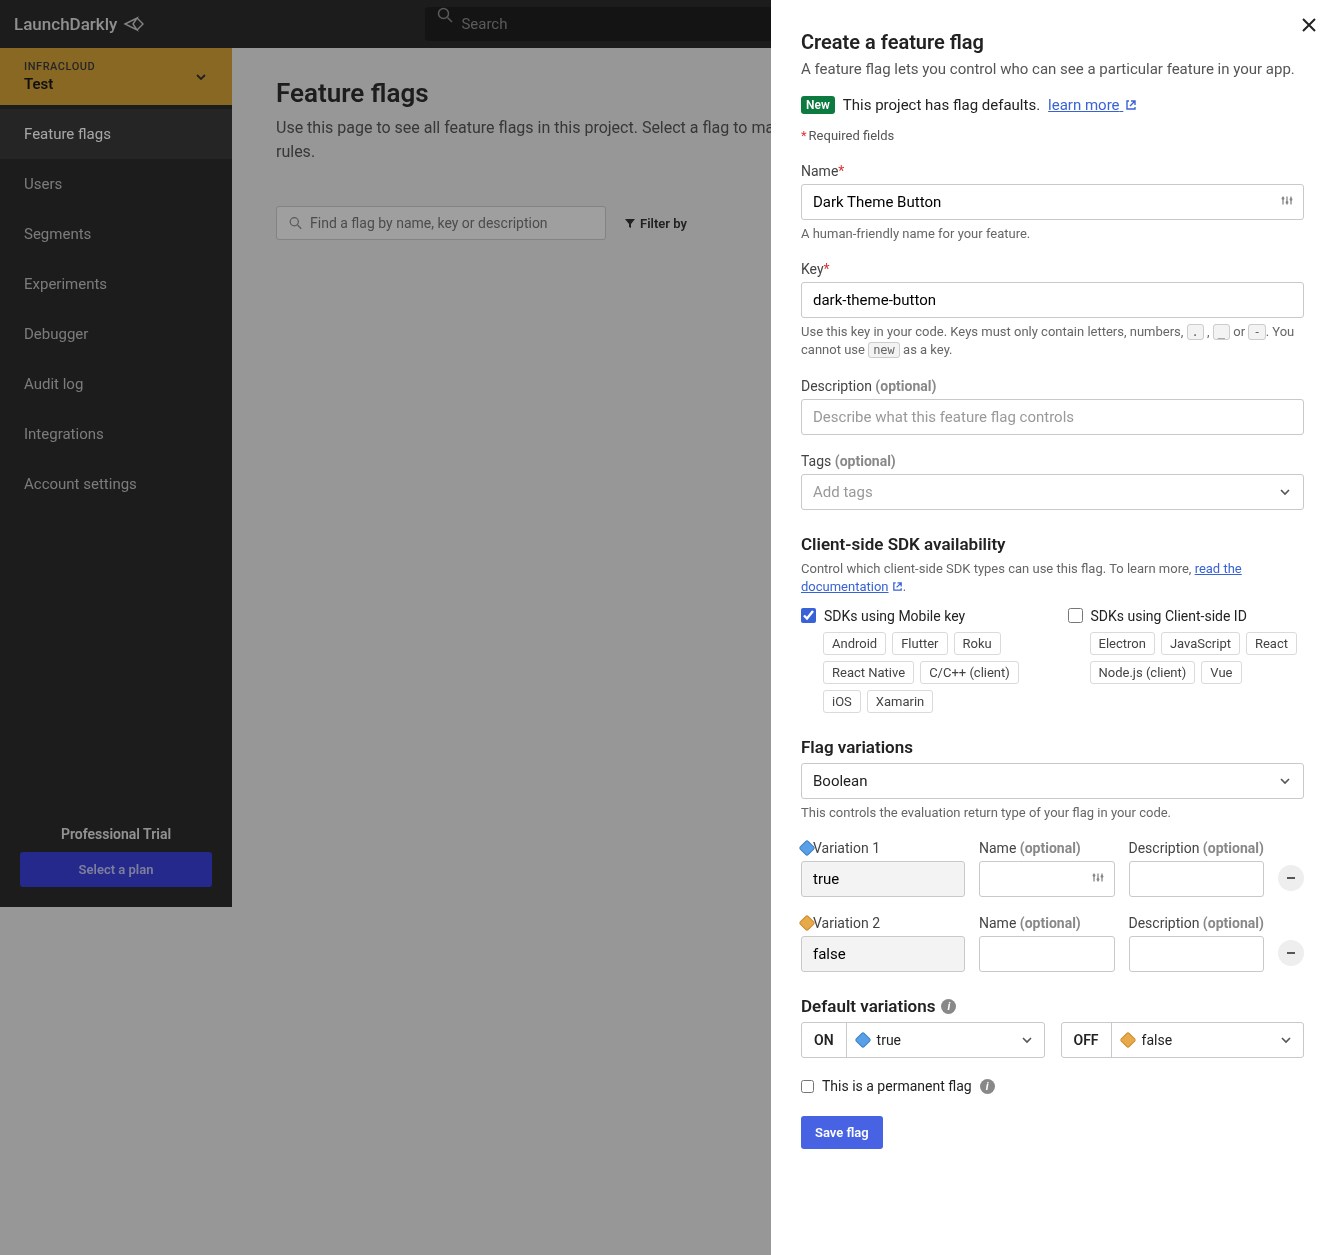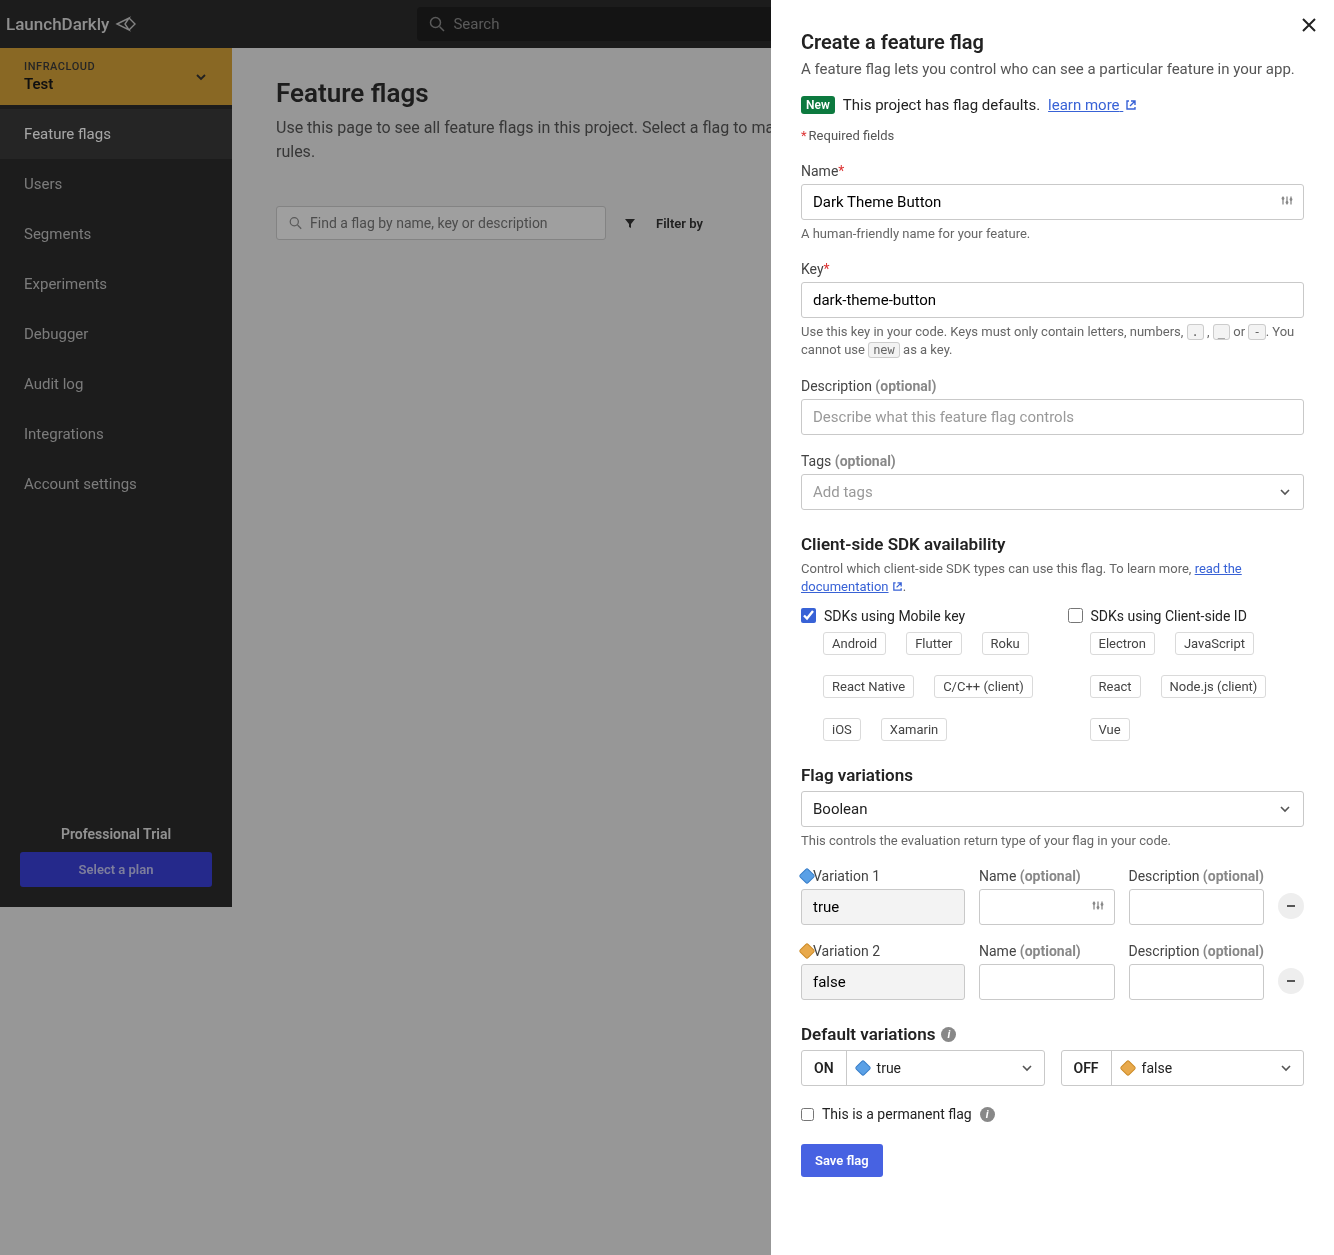--- a/index.html
+++ b/index.html
@@ -1,21 +1,21 @@
 <!DOCTYPE html>
 <html><head>
 <meta charset="utf-8">
 <style>
   * { box-sizing: border-box; margin: 0; padding: 0; font-family: -apple-system, BlinkMacSystemFont, "Segoe UI", Roboto, Helvetica, Arial, sans-serif; }
   body { width: 1334px; height: 1255px; background: #e8e8e8; overflow: hidden; position: relative; }
 
   
-  .topbar { position: absolute; top: 0; left: 0; right: 0; height: 48px; background: #2c2c2c; display: flex; align-items: center; padding: 0 6px; z-index: 1; }
+  .topbar { position: absolute; top: 0; left: 0; right: 0; height: 48px; background: #2c2c2c; display: flex; align-items: center; padding: 0 14px; z-index: 1; }
   .logo { display: flex; align-items: center; color: #dcdcdc; font-size: 17px; font-weight: 500; gap: 6px; }
-  .search-wrap { margin-left: 280px; flex: 0 0 480px; display: flex; align-items: center; background: #1f1f1f; border-radius: 4px; height: 34px; padding: 0 12px; gap: 8px; }
+  .search-wrap { margin-left: 280px; flex: 0 0 480px; display: flex; background: #1f1f1f; border-radius: 4px; height: 34px; padding: 0 12px; gap: 8px; }
   .search-wrap svg { flex-shrink: 0; }
   .search-input { background: transparent; border: none; outline: none; color: #ccc; font-size: 15px; width: 100%; }
   .search-input::placeholder { color: #8a8a8a; }
 
   
   .sidebar { position: absolute; top: 48px; left: 0; width: 232px; bottom: 348px; background: #2c2c2c; display: flex; flex-direction: column; z-index: 1; }
   .env-switcher { background: #d3a038; padding: 12px 24px; display: flex; justify-content: space-between; align-items: center; }
   .env-name-top { font-size: 11px; letter-spacing: 0.05em; color: #3a3a3a; font-weight: 500; }
   .env-name-main { font-size: 15px; font-weight: 600; color: #1a1a1a; margin-top: 2px; }
   .nav { flex: 1; padding-top: 4px; }
@@ -25,21 +25,21 @@
   .trial-label { color: #e0e0e0; font-size: 14px; font-weight: 600; margin-bottom: 10px; display: block;}
   .select-plan-btn { background: #3a3fd6; color: #c0c2f0; border: none; width: 100%; padding: 10px 0; border-radius: 3px; font-size: 13px; font-weight: 600; cursor: pointer; }
 
   
   .main { position: absolute; top: 48px; left: 232px; right: 0; padding: 30px 44px; }
   .main h1 { font-size: 26px; font-weight: 600; color: #2d2d2d; margin-bottom: 8px; }
   .main p.subtitle { color: #555; font-size: 16px; line-height: 1.5; max-width: 900px; }
   .filter-bar { margin-top: 42px; display: flex; align-items: center; gap: 18px;}
   .find-flag { flex: 0 0 330px; display:flex; align-items:center; gap:8px; border: 1px solid #c9c9c9; border-radius: 3px; background:#f4f4f4; padding: 8px 12px; }
   .find-flag input { border:none; background:transparent; outline:none; width:100%; font-size:14px;}
-  .filter-by { display:flex; align-items:center; gap:20px; font-size:13px; color:#333; font-weight:600; cursor:pointer;}
+  .filter-by { display:flex; align-items:center; gap:4px; font-size:13px; color:#333; font-weight:600; cursor:pointer;}
 
   
   .overlay { position: absolute; top: 0; left: 0; width: 1334px; height: 100%; background: rgba(0,0,0,0.35); z-index: 5; }
 
   
   .panel { position: absolute; top: 0; right: 0; bottom: 0; width: 563px; background: #fff; z-index: 10; padding: 30px 30px 30px 30px; overflow-y: auto; font-size: 14px; color: #222; }
   .close-btn { position: absolute; top: 16px; right: 16px; cursor: pointer; }
   .panel h2 { font-size: 20px; font-weight: 600; margin-bottom: 6px; }
   .panel-sub { color: #555; font-size: 15px; margin-bottom: 18px; }
   .defaults-line { display:flex; align-items:center; gap:8px; margin-bottom:14px; font-size:15px;}
@@ -59,21 +59,21 @@
   .input-with-icon { position:relative; }
   .input-with-icon .trail { position:absolute; right:10px; top:50%; transform:translateY(-50%); color:#888; }
 
   .section-h { font-size:17px; font-weight:600; color:#222; margin-top:24px; margin-bottom:6px;}
   .section-sub { font-size:13px; color:#666; margin-bottom:12px; line-height:1.4;}
 
   .sdk-row { display:flex; gap:30px;}
   .sdk-col { flex:1; }
   .cb-line { display:flex; align-items:center; gap:8px; font-size:14px; margin-bottom:8px;}
   .cb-line input { width:15px; height:15px; accent-color:#3862d6;}
-  .chips { display:flex; flex-wrap:wrap; gap:20px; padding-left:22px;}
+  .chips { display:flex; flex-wrap:wrap; gap:6px; padding-left:22px;}
   .chip { border:1px solid #dadada; border-radius:3px; padding:3px 8px; font-size:13px; color:#444; background:#fff;}
 
   .select-input { display:flex; justify-content:space-between; align-items:center; background:#fff;}
   .select-input.placeholder span:first-child { color:#999; }
 
   .var-row { display:flex; gap:14px; align-items:flex-end; margin-bottom:18px;}
   .var-col { flex:1; }
   .var-col.small { flex: 0 0 164px; }
   .var-label-line { display:flex; align-items:center; margin-bottom:5px;}
   .diamond { width:12px; height:12px; transform:rotate(45deg); border-radius:2px;}

